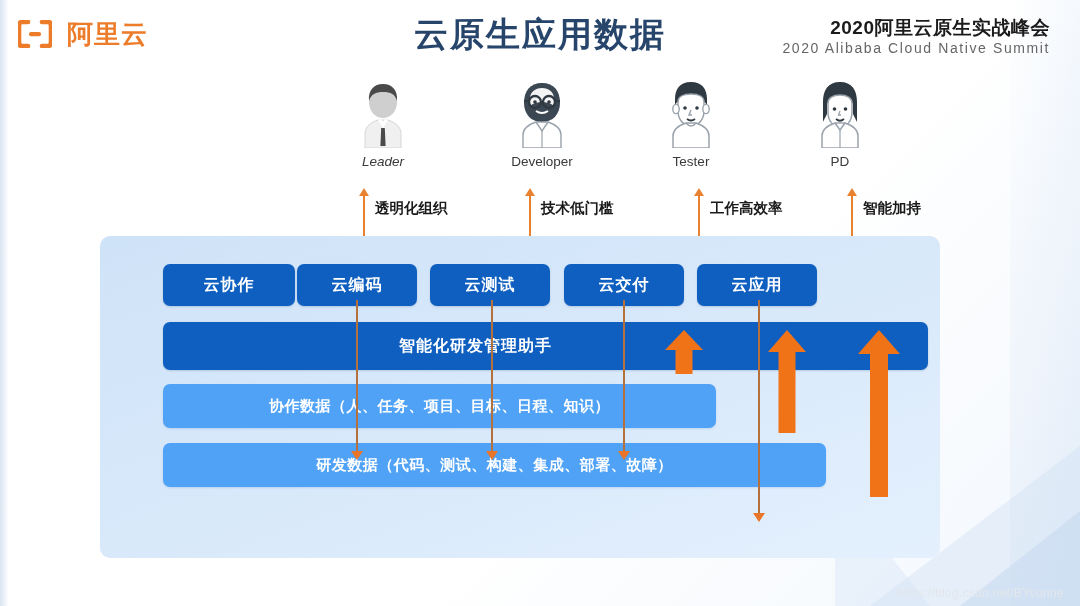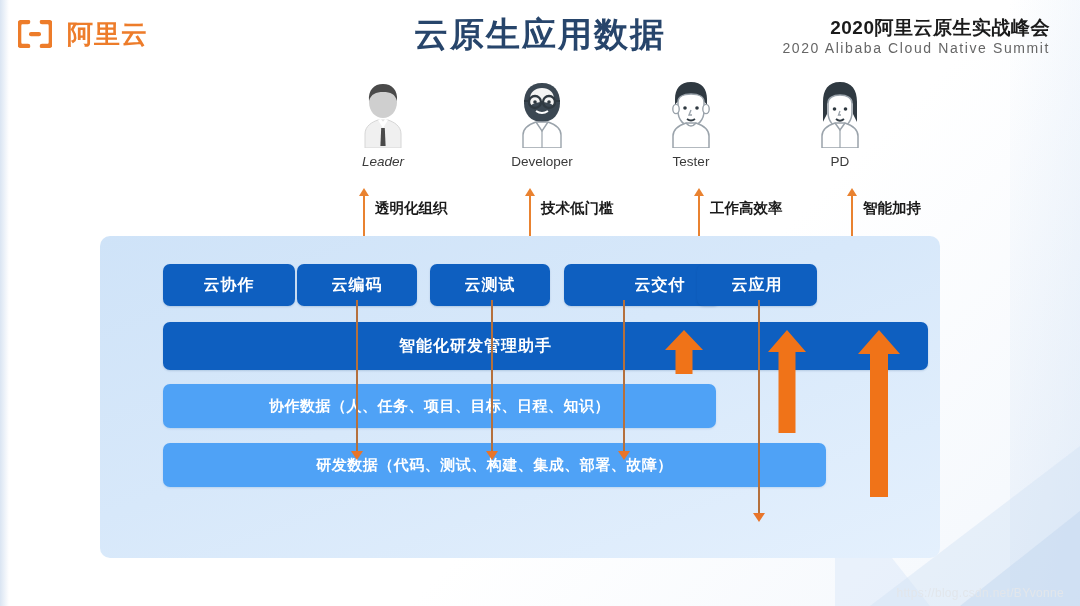--- a/index.html
+++ b/index.html
@@ -375,21 +375,21 @@
     <span class="head"></span>
     <span class="stem"></span>
   </div>
   <div class="benefit-label" style="left:863px; top:199px;">智能加持</div>
 
   <div class="panel"></div>
 
   <div class="cap-box" style="left:163px; top:264px; width:132px;">云协作</div>
   <div class="cap-box" style="left:430px; top:264px; width:120px;">云测试</div>
   <div class="cap-box" style="left:297px; top:264px; width:120px;">云编码</div>
-  <div class="cap-box" style="left:564px; top:264px; width:120px;padding-left:36px;">云交付</div>
+  <div class="cap-box" style="left:564px; top:264px; width:120px;">云交付</div>
   <div class="cap-box" style="left:697px; top:264px; width:120px;">云应用</div>
 
   <div class="assistant-bar" style="left:163px; top:322px; width:765px;">
     <span class="txt">智能化研发管理助手</span>
   </div>
 
   <div class="data-layer" style="left:163px; top:384px; width:553px;">协作数据（人、任务、项目、目标、日程、知识）</div>
   <div class="data-layer" style="left:163px; top:443px; width:663px;">研发数据（代码、测试、构建、集成、部署、故障）</div>
 
   <div class="downarrow" style="left:351px; top:300px; height:160px;">

